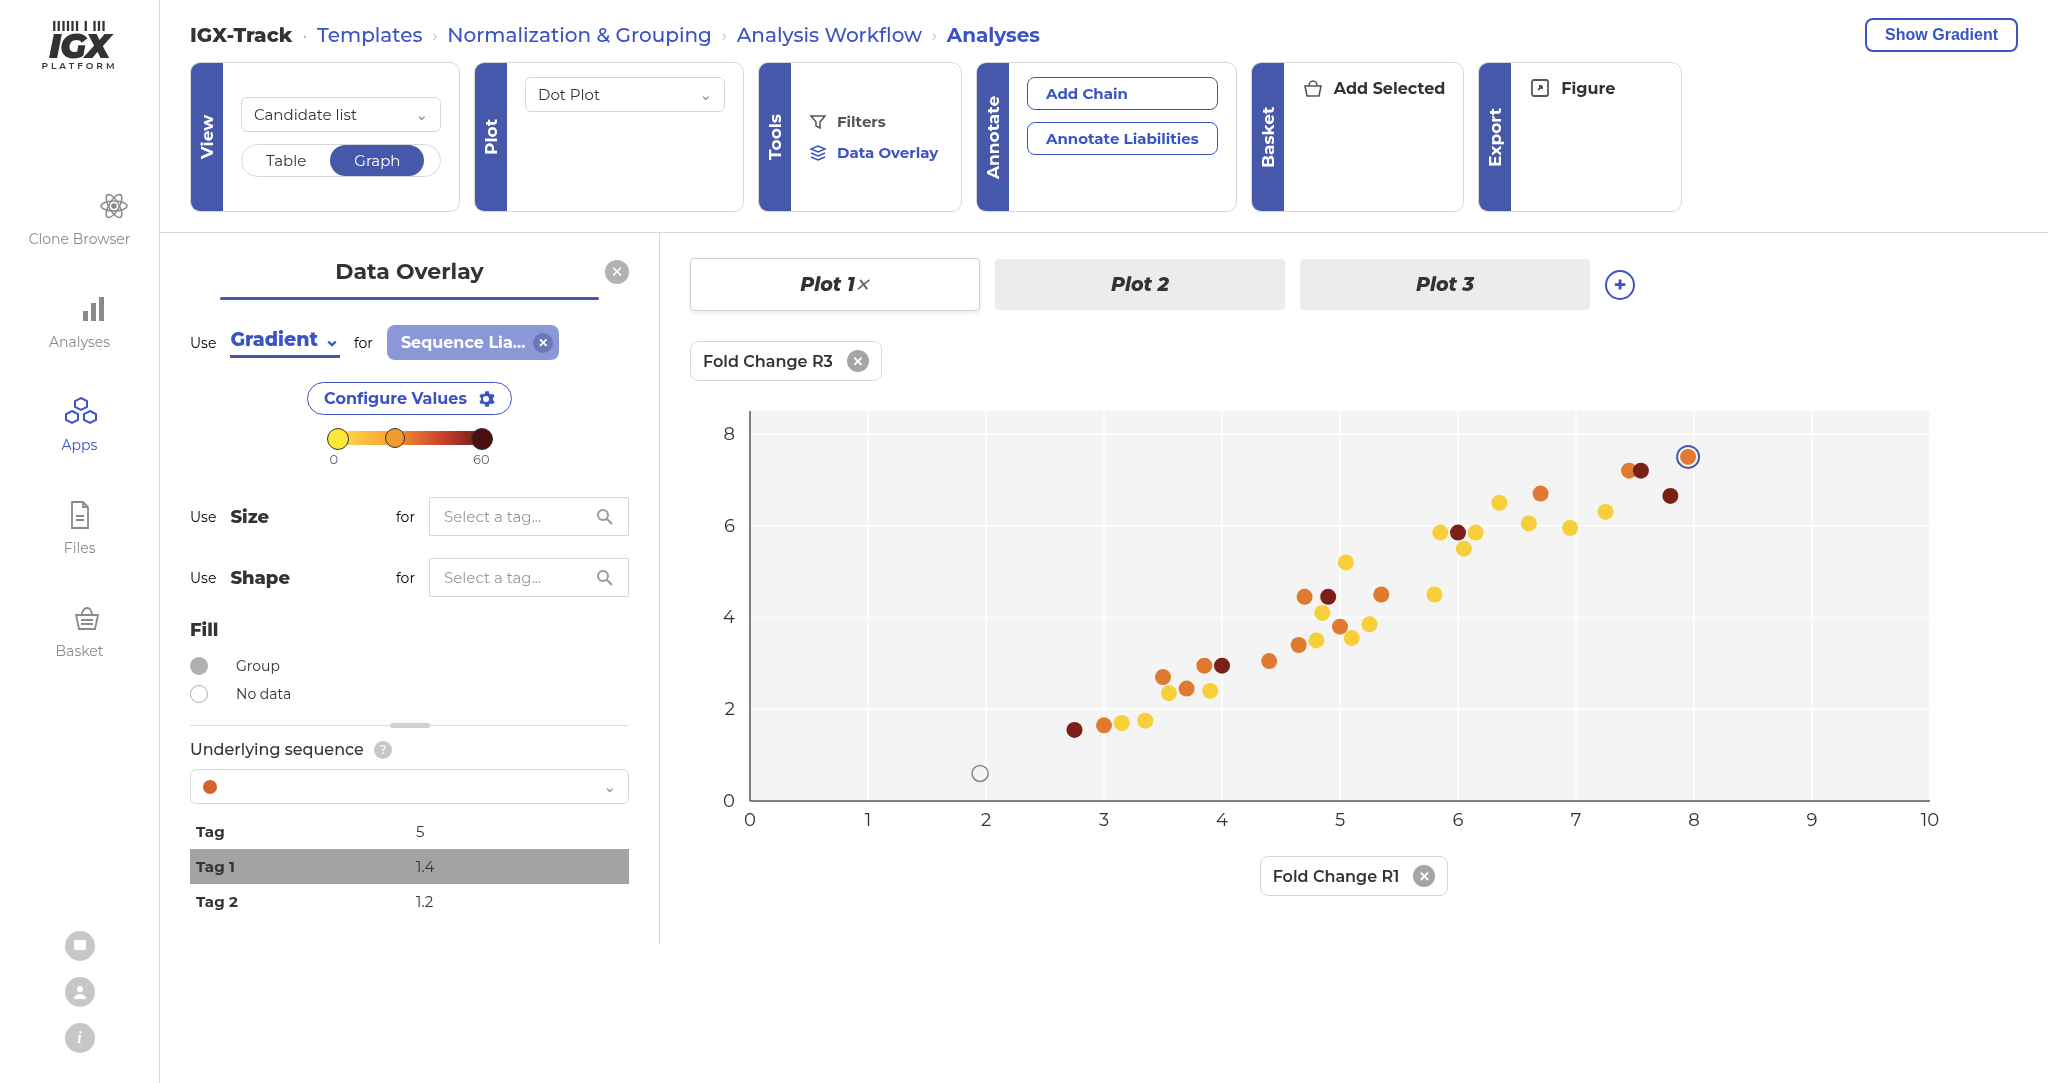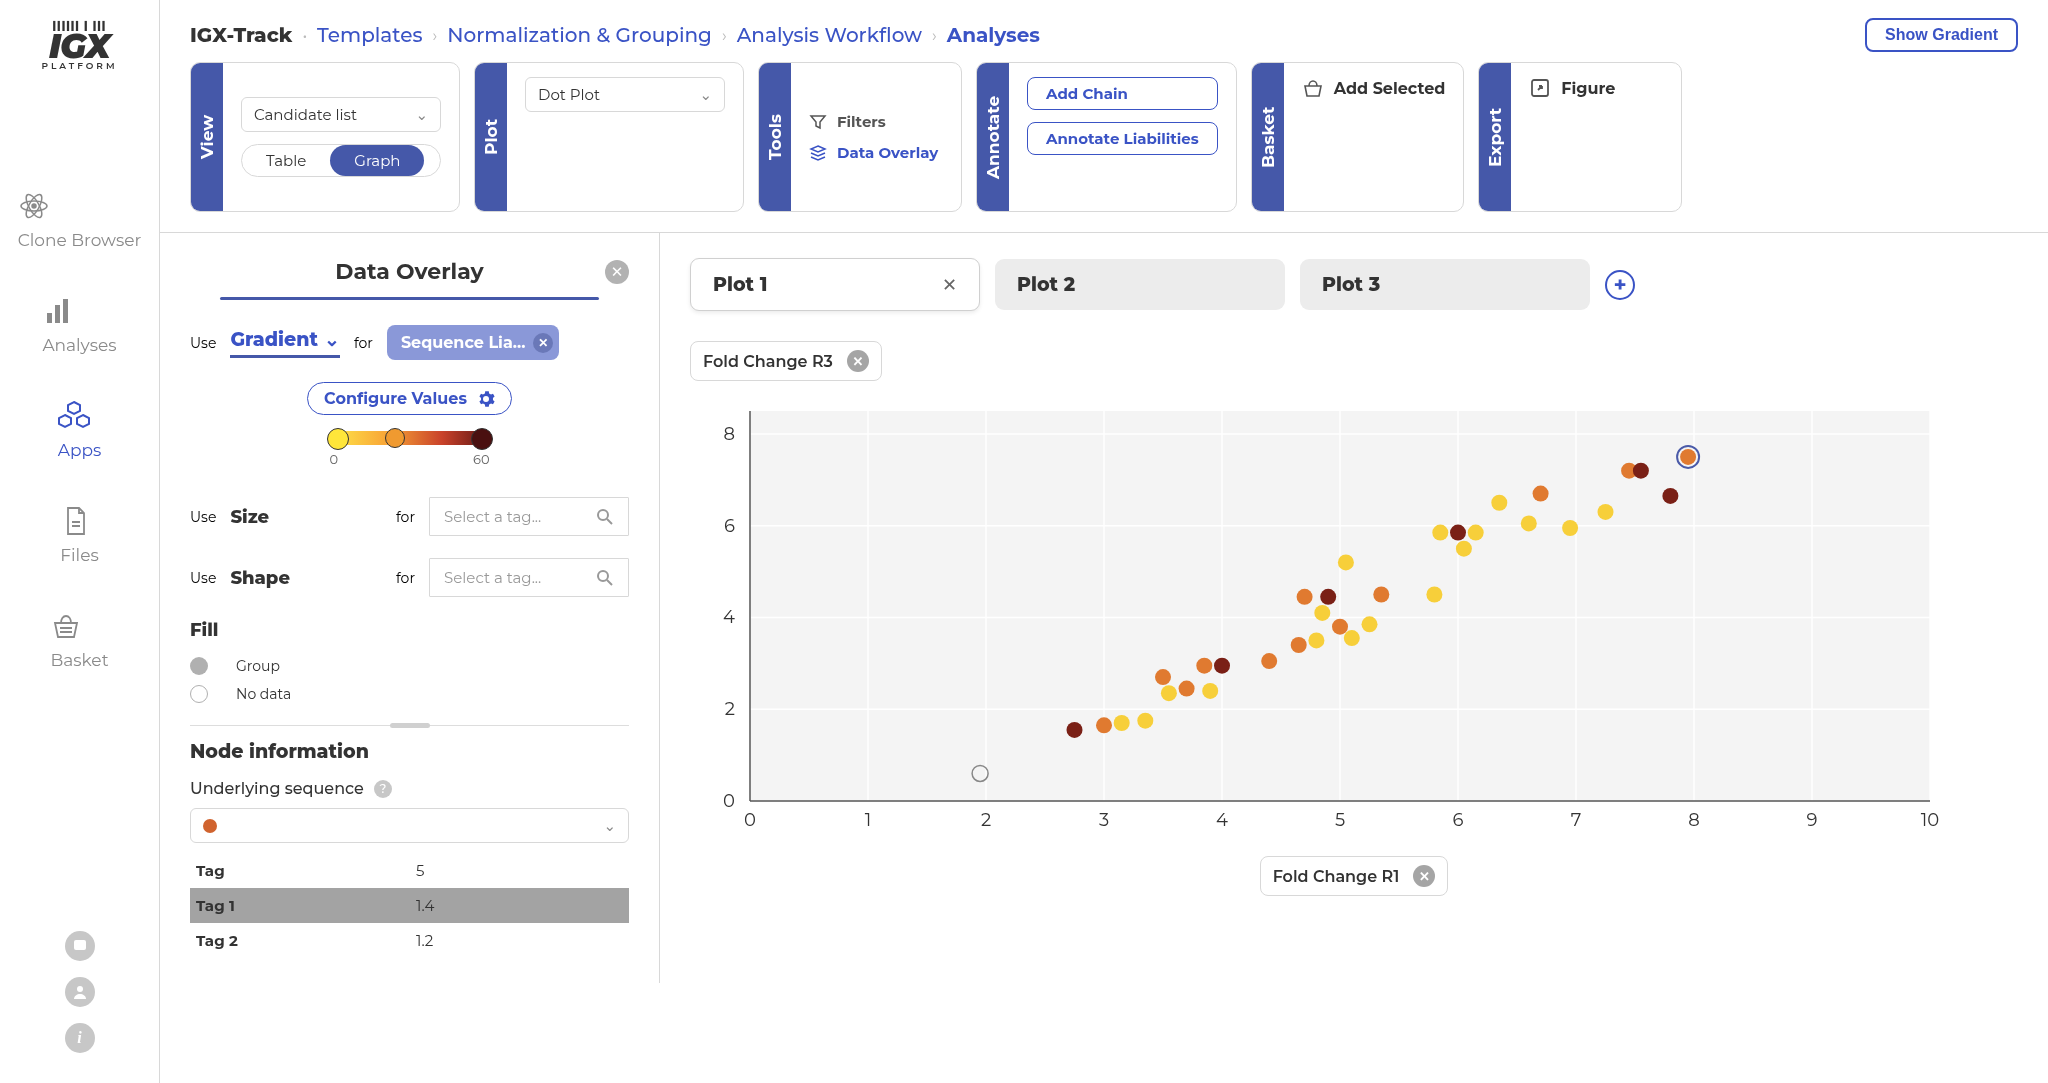--- a/index.html
+++ b/index.html
@@ -17,21 +17,21 @@
   .rail{
     position:fixed;left:0;top:0;bottom:0;width:160px;
     border-right:1px solid var(--grey-border);
     display:flex;flex-direction:column;align-items:center;
     padding-top:20px;
   }
   .logo{width:105px;text-align:center;font-weight:900;font-size:34px;line-height:0.9;font-style:italic;letter-spacing:-1px;}
   .logo small{font-size:9px;display:block;letter-spacing:3px;font-style:normal;font-weight:600;}
   .logo .ticks{font-size:11px;letter-spacing:1px;font-style:normal;line-height:1;}
   .rail-items{margin-top:120px;display:flex;flex-direction:column;gap:45px;align-items:center;}
-  .rail-item{display:flex;flex-direction:column;align-items:flex-start;gap:8px;color:var(--grey-text);font-size:17px;cursor:pointer;}
+  .rail-item{display:flex;flex-direction:column;align-items:flex-end;gap:8px;color:var(--grey-text);font-size:14px;cursor:pointer;}
   .rail-item.active{color:var(--blue);}
   .rail-item svg{width:32px;height:32px;}
   .rail-bottom{margin-top:auto;display:flex;flex-direction:column;gap:16px;padding-bottom:30px;align-items:center;}
   .rail-bottom .circ{width:30px;height:30px;border-radius:50%;background:#c7c7c7;display:flex;align-items:center;justify-content:center;color:#fff;font-style:italic;font-weight:bold;font-family:Georgia,serif;}
   
   .page{margin-left:160px;min-height:100vh;}
   .breadcrumb-row{display:flex;align-items:center;padding:18px 30px 10px 30px;gap:10px;}
   .bc-app{font-weight:800;font-size:20px;}
   .bc-sep{color:#bbb;}
   .bc-link{color:var(--blue);font-size:20px;font-weight:500;cursor:pointer;}
@@ -79,21 +79,21 @@
   .sb-rule{height:1px;background:#ddd;margin:22px 0 14px 0;position:relative;}
   .sb-rule::after{content:'';position:absolute;left:50%;top:-2px;transform:translateX(-50%);width:40px;height:5px;background:#d0d0d0;border-radius:3px;}
   .under-sel{display:flex;align-items:center;gap:10px;font-size:16px;font-weight:500;margin-bottom:10px;}
   .help-q{width:18px;height:18px;border-radius:50%;background:#c7c7c7;color:#fff;font-size:12px;display:flex;align-items:center;justify-content:center;}
   .kv{display:flex;padding:8px 6px;font-size:15px;}
   .kv.alt{background:#a3a3a3;}
   .kv .k{flex:0 0 220px;font-weight:700;}
   
   .plot-area{flex:1;padding:25px 30px;}
   .plot-tabs{display:flex;gap:15px;align-items:center;}
-  .plot-tab{background:#ececec;border-radius:9px;padding:14px 22px;min-width:290px;display:flex;align-items:center;justify-content:space-between;font-weight:800;font-size:19px;cursor:pointer;}
+  .plot-tab{background:#ececec;border-radius:4px;padding:14px 22px;min-width:290px;display:flex;align-items:center;justify-content:center;font-weight:800;font-size:19px;cursor:pointer;font-style:italic;}
   .plot-tab.active{background:#fff;border:1px solid #d0d0d0;box-shadow:0 2px 4px rgba(0,0,0,0.08);}
   .plot-tab .x{color:#666;cursor:pointer;font-weight:400;font-size:18px;}
   .add-plot{width:30px;height:30px;border:2px solid var(--blue);border-radius:50%;color:var(--blue);display:flex;align-items:center;justify-content:center;font-size:22px;font-weight:700;cursor:pointer;}
   .axis-chip{display:inline-flex;align-items:center;gap:14px;border:1px solid var(--grey-border);border-radius:8px;padding:8px 12px;font-weight:600;font-size:16px;margin-top:30px;}
   .axis-chip .x{width:22px;height:22px;border-radius:50%;background:#a5a5a5;color:#fff;display:flex;align-items:center;justify-content:center;font-size:13px;cursor:pointer;}
   svg.chart{display:block;margin-top:20px;}
   .xaxis-wrap{display:flex;justify-content:center;margin-top:15px;}
 </style>
 </head>
 <body>
@@ -316,21 +316,20 @@
       <div class="legend-row">
           <span class="legend-dot" style="background:#b0b0b0;"></span>
           <span>Group</span>
         </div>
       <div class="legend-row">
           <span class="legend-dot" style="background:#fff;border:1.5px solid #b0b0b0;"></span>
           <span>No data</span>
         </div>
 
       <div class="sb-rule"></div>
-      <div class="fill-hdr" style="font-size:19px;">Node information</div>
       <div class="under-sel">
           <span>Underlying sequence</span>
           <span class="help-q">?</span>
         </div>
       <div class="select" style="min-width:100%;">
         <span class="legend-dot" style="background:#d0632e;width:14px;height:14px;"></span>
         <span class="caret">⌄</span>
       </div>
       <div style="margin-top:10px;">
         <div class="kv">

